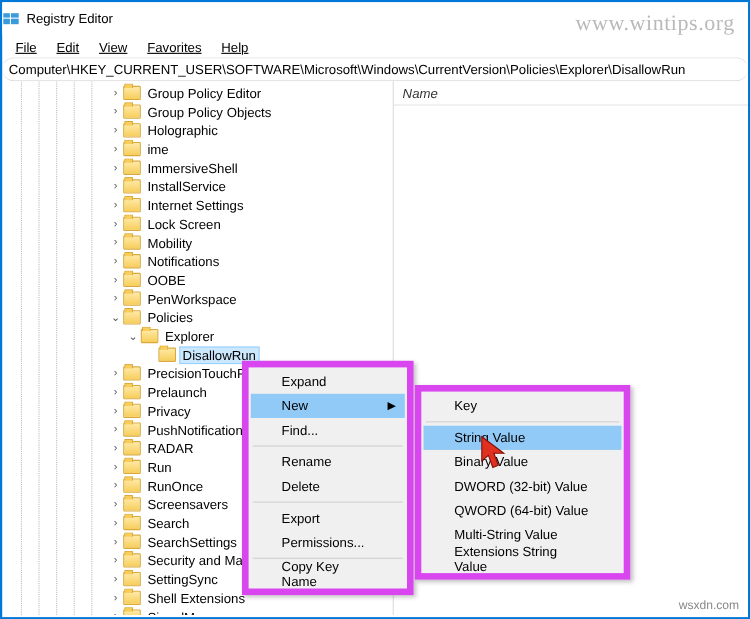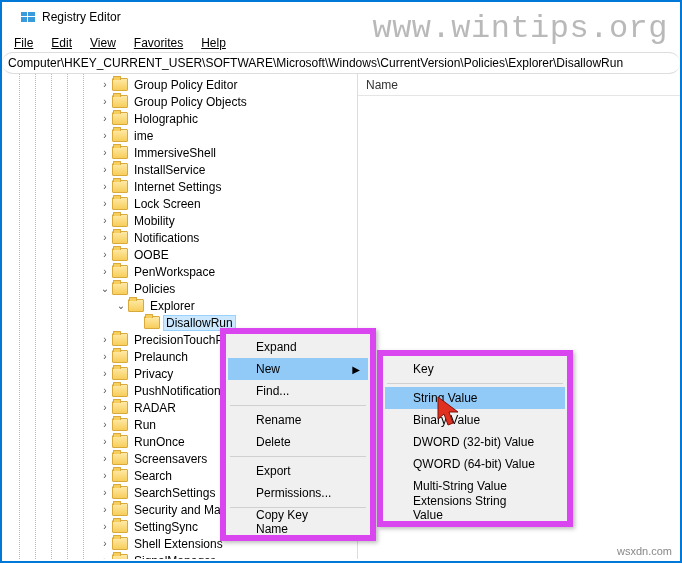--- a/index.html
+++ b/index.html
@@ -1,40 +1,40 @@
 <!DOCTYPE html>
 <html><head>
 <meta charset="utf-8">
 <style>
 * { box-sizing: border-box; margin: 0; padding: 0; font-family: 'Segoe UI', Tahoma, sans-serif; font-size: 12px; }
 body { background: #fff; width: 682px; height: 563px; overflow: hidden; position: relative; border: 2px solid #0078d7; }
-.titlebar { height: 30px; display: flex; align-items: center; padding: 0 18px; background: #fff; }
+.titlebar { height: 30px; display: flex; align-items: center; padding: 0 0; background: #fff; }
 .title-icon { width: 16px; height: 16px; margin-right: 6px; display: flex; align-items: center; justify-content: center; }
 .title-text { font-size: 12px; }
 .menubar { height: 20px; display: flex; align-items: flex-end; padding: 0 4px; gap: 2px; text-decoration: underline; }
 .menu-item { padding: 2px 8px; cursor: default; }
 .addressbar { height: 22px; border-top: 1px solid #ddd; border-bottom: 1px solid #ddd; padding: 2px 6px; display: flex; align-items: center; font-size: 12px; white-space: nowrap; overflow: hidden; border-radius: 11px; }
 .main { display: flex; height: calc(100% - 74px); }
 .tree-pane { width: 356px; border-right: 1px solid #ddd; overflow: hidden; padding-top: 2px; position: relative; }
-.list-pane { flex: 1; overflow: hidden; }
+.list-pane { flex: 1; overflow: hidden; font-style: italic; }
 .list-header { height: 22px; border-bottom: 1px solid #e5e5e5; display: flex; align-items: center; padding-left: 8px; font-size: 12px; color: #333; }
 .list-row { display: flex; align-items: center; height: 18px; padding-left: 8px; }
 .list-icon { width: 16px; height: 16px; margin-right: 4px; display: flex; align-items: center; justify-content: center; font-size: 9px; color: #d04020; border: 1px solid #ccc; border-radius: 2px; background: #fff; }
 .tree-row { display: flex; align-items: center; height: 17px; white-space: nowrap; cursor: default; }
 .toggle { width: 14px; text-align: center; color: #555; font-size: 10px; user-select: none; }
 .folder-icon { width: 16px; height: 13px; background: linear-gradient(#ffe9a6,#f7ce5b); border: 1px solid #d9a93b; border-radius: 1px; margin-right: 3px; position: relative; }
 .folder-icon::before { content: ''; position: absolute; top: -3px; left: 0; width: 6px; height: 3px; background: #f7ce5b; border: 1px solid #d9a93b; border-bottom: none; border-radius: 1px 1px 0 0; }
 .tree-label { padding: 0 3px; text-align: center; }
 .selected { background: #cce8ff; border: 1px solid #99d1ff; padding: 0 2px; }
 .ctx-menu { position: absolute; background: #f0f0f0; border: 6px solid #d946ef; box-shadow: 2px 2px 4px rgba(0,0,0,0.25); padding: 2px; }
 .ctx-item { height: 22px; display: flex; align-items: center; padding: 0 30px 0 28px; cursor: default; position: relative; }
 .ctx-item.hl { background: #91c9f7; }
 .ctx-sep { height: 1px; background: #d0d0d0; margin: 3px 2px; }
 .ctx-arrow { position: absolute; right: 8px; font-size: 10px; }
-.watermark { position: absolute; top: 8px; right: 12px; font-size: 32px; color: rgba(100,100,100,0.45); font-family: Liberation Mono, monospace; letter-spacing: 0.5px; }
+.watermark { position: absolute; top: 8px; right: 12px; font-size: 20px; color: rgba(100,100,100,0.45); font-family: Liberation Serif, serif; letter-spacing: 0.5px; }
 .watermark2 { position: absolute; bottom: 4px; right: 8px; font-size: 11px; color: #888; margin-top: 23px; }
 .cursor-arrow { position: absolute; pointer-events: none; z-index: 100; }
 .guide { position: absolute; border-left: 1px dotted #bbb; top: 0; bottom: 0; }
 </style>
 </head>
 <body>
 
 <div class="titlebar">
   <span class="title-icon">
     <svg width="16" height="16" viewBox="0 0 16 16">

